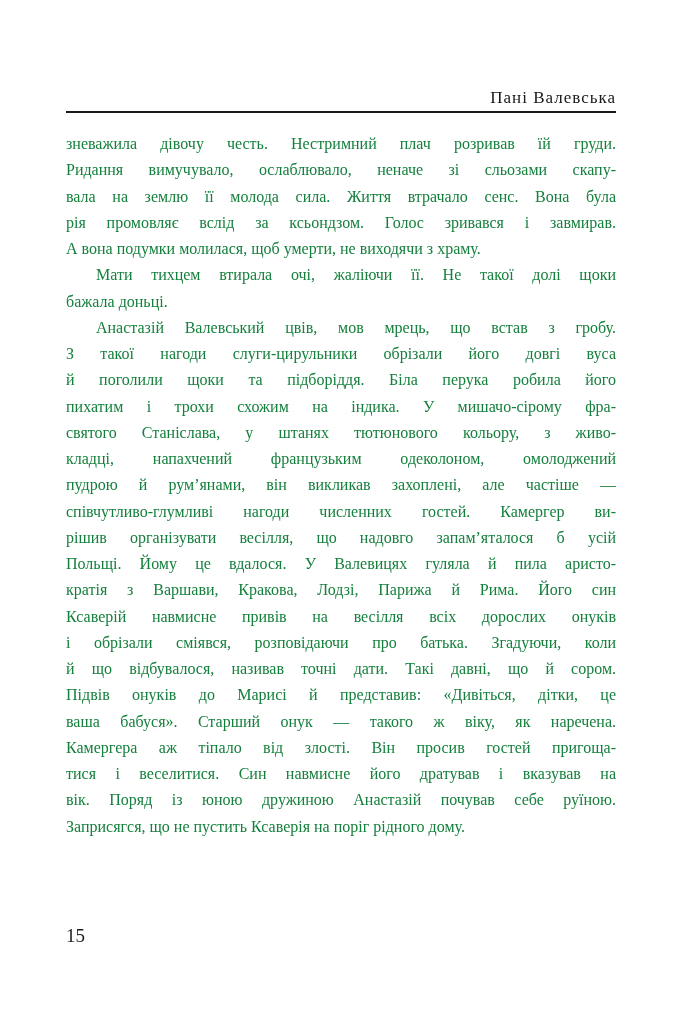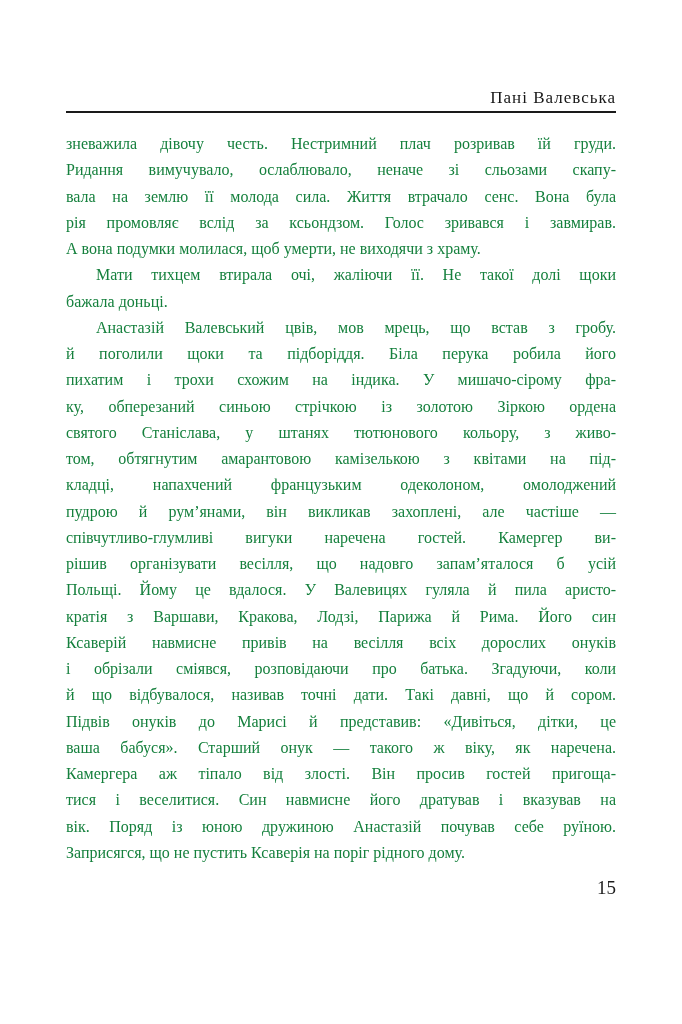--- a/index.html
+++ b/index.html
@@ -48,24 +48,24 @@
     text-align-last: justify;
   }
   .line.last {
     text-align-last: left;
   }
   .line.indent {
     text-indent: 30px;
   }
   .page-number {
     position: absolute;
-    top: 877px;
+    top: 925px;
     left: 66px;
     width: 550px;
-    text-align: right;
+    text-align: left;
     font-size: 19px;
     color: #1c1c1c;
   }
 </style>
 </head>
 <body>
 
 <div class="page">
 
   <div class="running-header">Пані Валевська</div>
@@ -74,28 +74,27 @@
 
   <div class="body-block" id="body-block">
       <div class="line">зневажила дівочу честь. Нестримний плач розривав їй груди.</div>
       <div class="line">Ридання вимучувало, ослаблювало, неначе зі сльозами скапу-</div>
       <div class="line">вала на землю її молода сила. Життя втрачало сенс. Вона була</div>
       <div class="line">рія промовляє вслід за ксьондзом. Голос зривався і завмирав.</div>
       <div class="line last">А вона подумки молилася, щоб умерти, не виходячи з храму.</div>
       <div class="line indent">Мати тихцем втирала очі, жаліючи її. Не такої долі щоки</div>
       <div class="line last">бажала доньці.</div>
       <div class="line indent">Анастазій Валевський цвів, мов мрець, що встав з гробу.</div>
+      <div class="line">З такої нагоди слуги-цирульники обрізали його довгі вуса</div>
       <div class="line">й поголили щоки та підборіддя. Біла перука робила його</div>
       <div class="line">пихатим і трохи схожим на індика. У мишачо-сірому фра-</div>
-      <div class="line">ку, обперезаний синьою стрічкою із золотою Зіркою ордена</div>
       <div class="line">святого Станіслава, у штанях тютюнового кольору, з живо-</div>
-      <div class="line">том, обтягнутим амарантовою камізелькою з квітами на під-</div>
       <div class="line">кладці, напахчений французьким одеколоном, омолоджений</div>
       <div class="line">пудрою й рум’янами, він викликав захоплені, але частіше —</div>
-      <div class="line">співчутливо-глумливі вигуки наречена гостей. Камергер ви-</div>
+      <div class="line">співчутливо-глумливі нагоди численних гостей. Камергер ви-</div>
       <div class="line">рішив організувати весілля, що надовго запам’яталося б усій</div>
       <div class="line">Польщі. Йому це вдалося. У Валевицях гуляла й пила аристо-</div>
       <div class="line">кратія з Варшави, Кракова, Лодзі, Парижа й Рима. Його син</div>
       <div class="line">Ксаверій навмисне привів на весілля всіх дорослих онуків</div>
       <div class="line">і обрізали сміявся, розповідаючи про батька. Згадуючи, коли</div>
       <div class="line">й що відбувалося, називав точні дати. Такі давні, що й сором.</div>
       <div class="line">Підвів онуків до Марисі й представив: «Дивіться, дітки, це</div>
       <div class="line">ваша бабуся». Старший онук — такого ж віку, як наречена.</div>
       <div class="line">Камергера аж тіпало від злості. Він просив гостей пригоща-</div>
       <div class="line">тися і веселитися. Син навмисне його дратував і вказував на</div>

